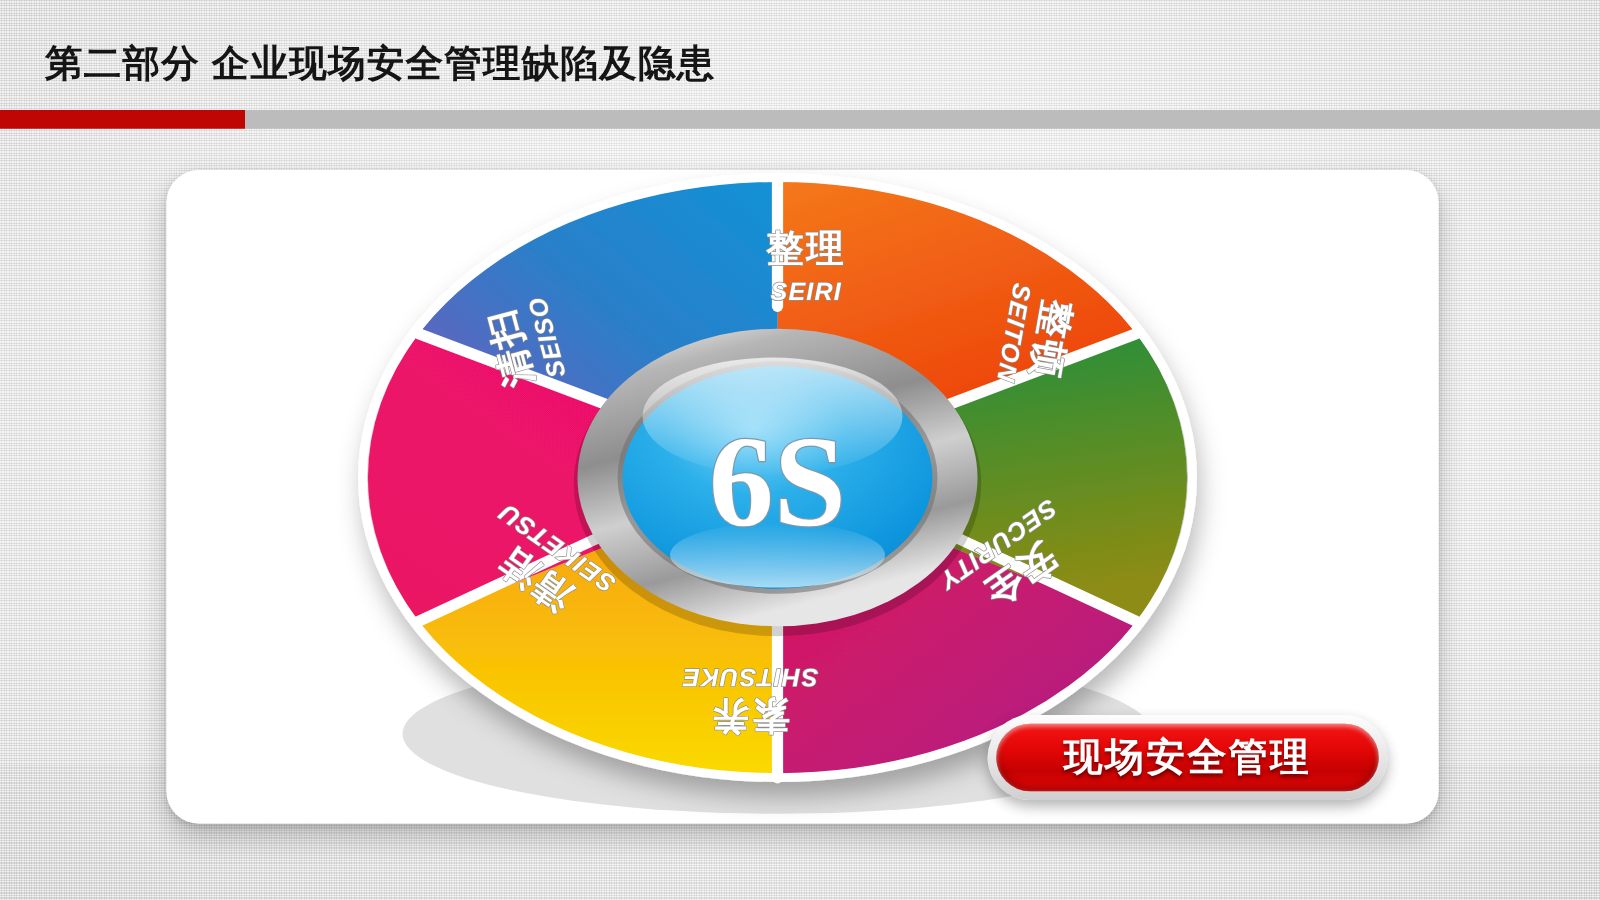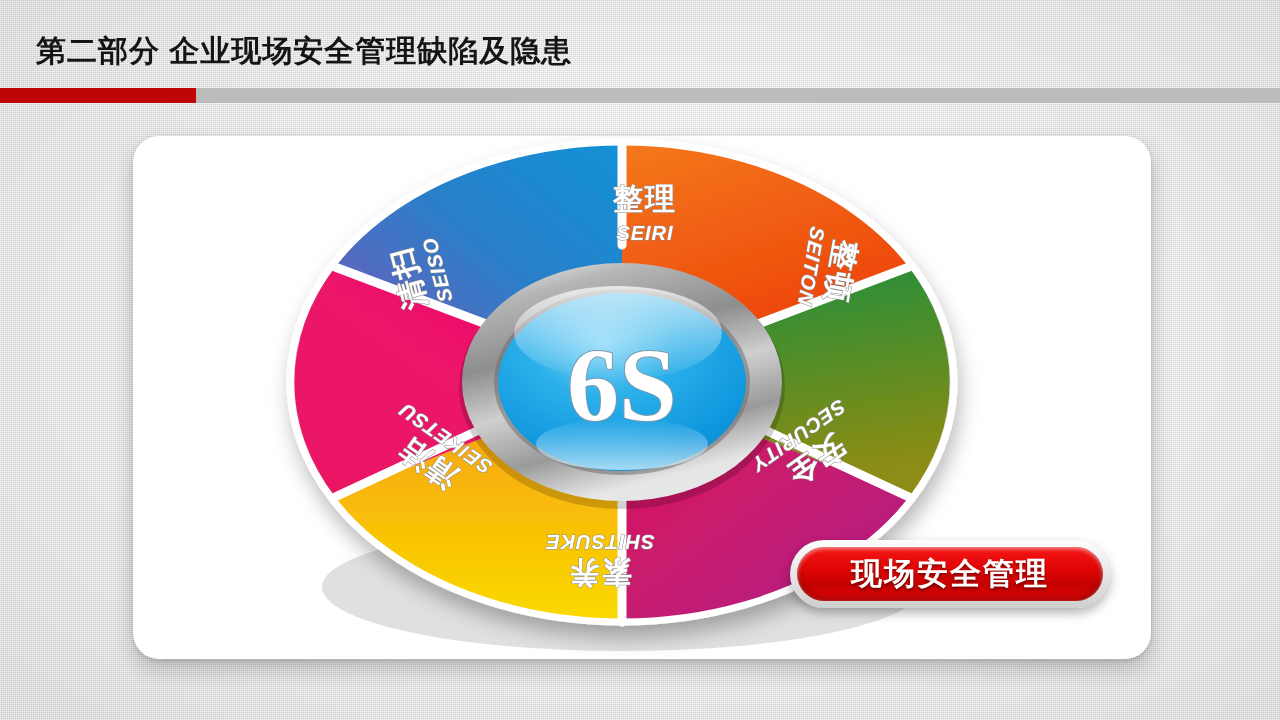--- a/index.html
+++ b/index.html
@@ -55,21 +55,21 @@
   .seg-cn{font-size:30px;letter-spacing:2px;}
   .seg-en{font-size:20px;font-style:italic;letter-spacing:1px;}
   .hub-text{
     fill:#ffffff;font-size:104px;font-weight:bold;
     font-family:"Liberation Serif","DejaVu Serif",serif;
     paint-order:stroke;stroke:#7c99ae;stroke-width:2px;stroke-linejoin:round;
   }
 
   
   #pill{
-    position:absolute;left:790px;top:540px;width:320px;height:68px;z-index:8;
+    position:absolute;left:790px;top:572px;width:320px;height:68px;z-index:8;
     border-radius:34px;
     background:linear-gradient(180deg,#fdfdfd 0%,#e9e9e9 45%,#cfcfcf 100%);
     box-shadow:0 5px 11px rgba(0,0,0,.30);
     padding:7px;box-sizing:border-box;
   }
   #pill-inner{
     width:100%;height:100%;border-radius:28px;
     background:linear-gradient(180deg,#f51414 0%,#e20606 40%,#c50101 70%,#e30707 100%);
     box-shadow:inset 0 2px 4px rgba(255,255,255,.55), inset 0 -3px 7px rgba(0,0,0,.30);
     display:flex;align-items:center;justify-content:center;

